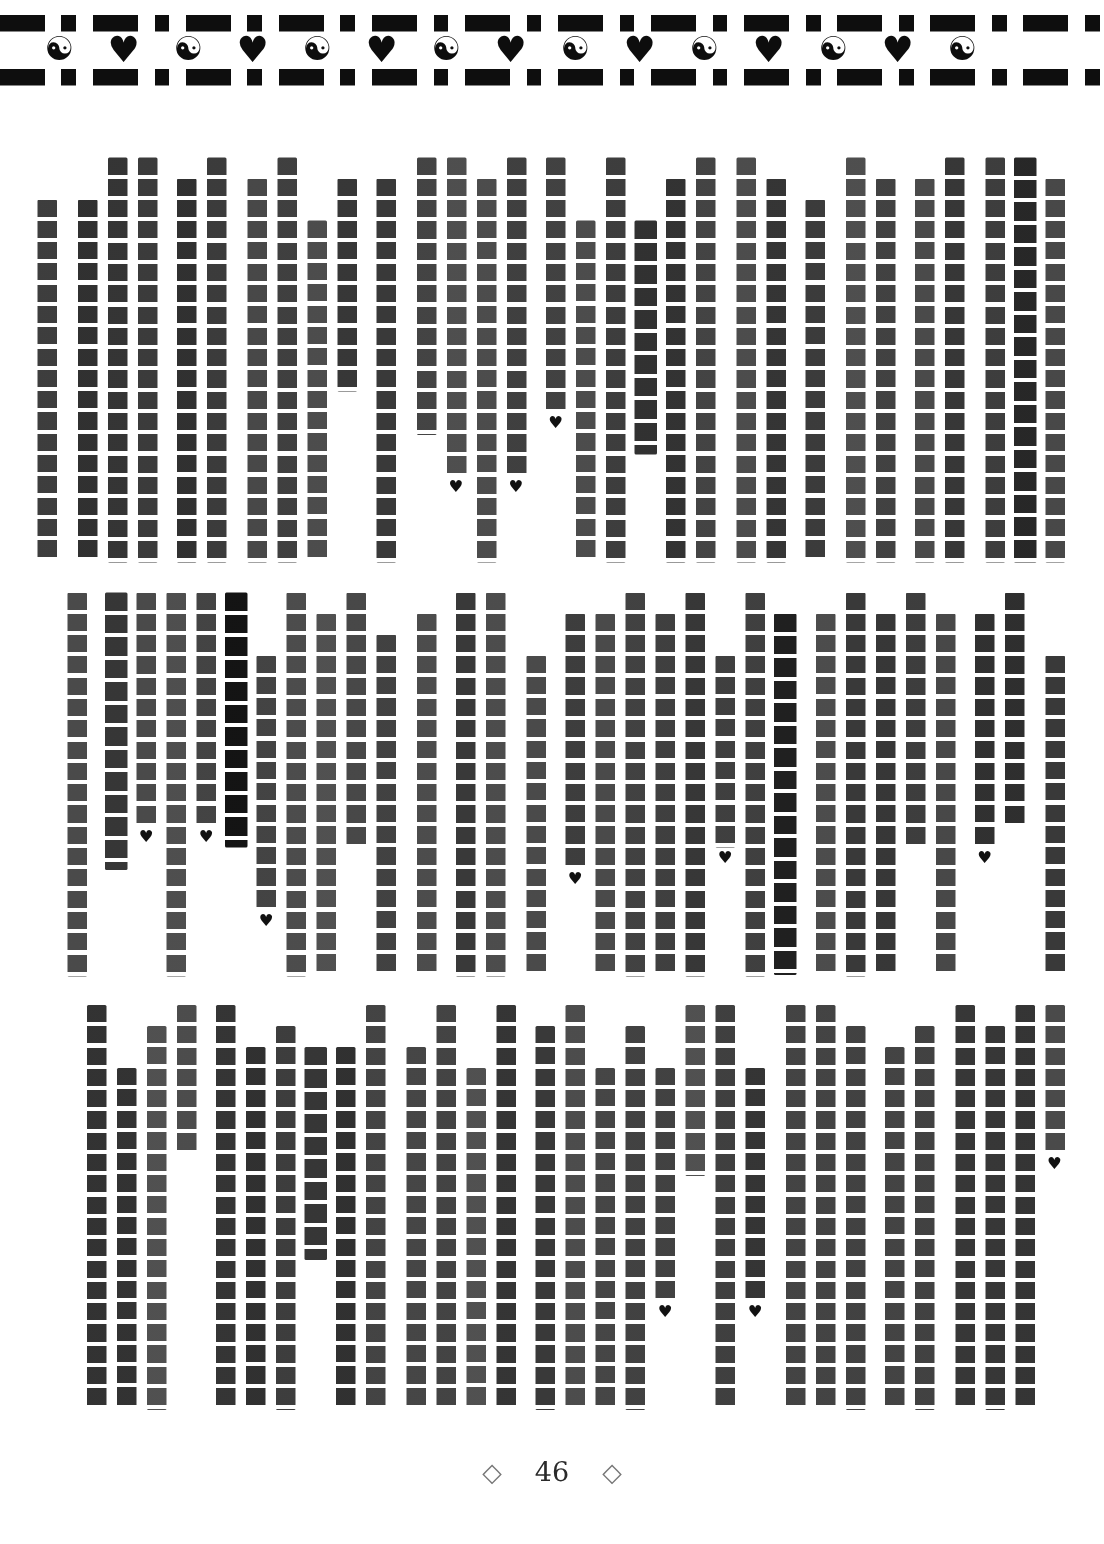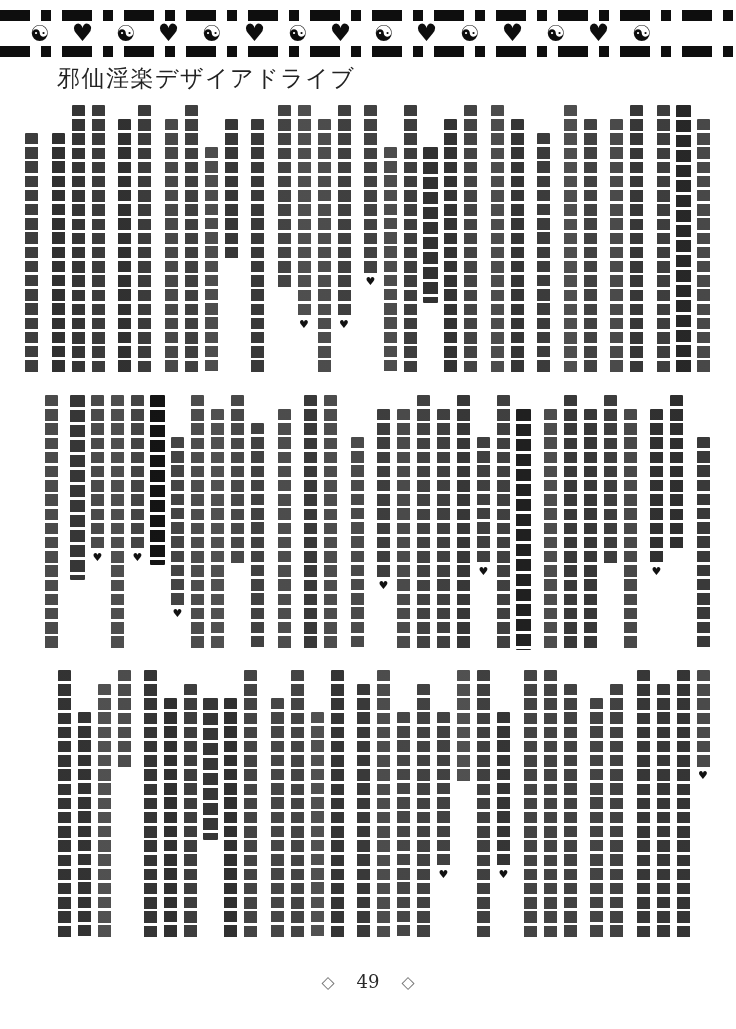--- a/index.html
+++ b/index.html
@@ -155,21 +155,20 @@
         <span class="bsym heart">♥</span>
         <span class="bsym yy">☯</span>
         <span class="bsym heart">♥</span>
         <span class="bsym yy">☯</span>
         <span class="bsym heart">♥</span>
         <span class="bsym yy">☯</span>
       </div>
     <div class="dash-row bottom"></div>
   </div>
 
-  <h1 class="title">邪仙淫楽デザイアドライブ</h1>
 
   <div class="text-area">
       <div class="band" style="height: 280px;">
         <div class="tcol" style="padding-top: 14px;">
           <div class="greek" style="height: 255.6px; opacity: 0.86;"></div>
         </div>
         <div class="tcol sfx" style="padding-top: 0px;">
           <div class="greek" style="height: 269.8px; opacity: 0.88;"></div>
         </div>
         <div class="tcol" style="padding-top: 0px; margin-left: 10px;">
@@ -459,17 +458,17 @@
           <div class="greek" style="height: 227.2px; opacity: 0.96;"></div>
         </div>
         <div class="tcol" style="padding-top: 0px; margin-left: 10px;">
           <div class="greek" style="height: 269.8px; opacity: 0.96;"></div>
         </div>
       </div>
     </div>
 
   <div class="footer">
     <span class="diamond">◇</span>
-    <span class="pagenum">49</span>
+    <span class="pagenum">46</span>
     <span class="diamond">◇</span>
   </div>
 
 </div>
 
 </body></html>

